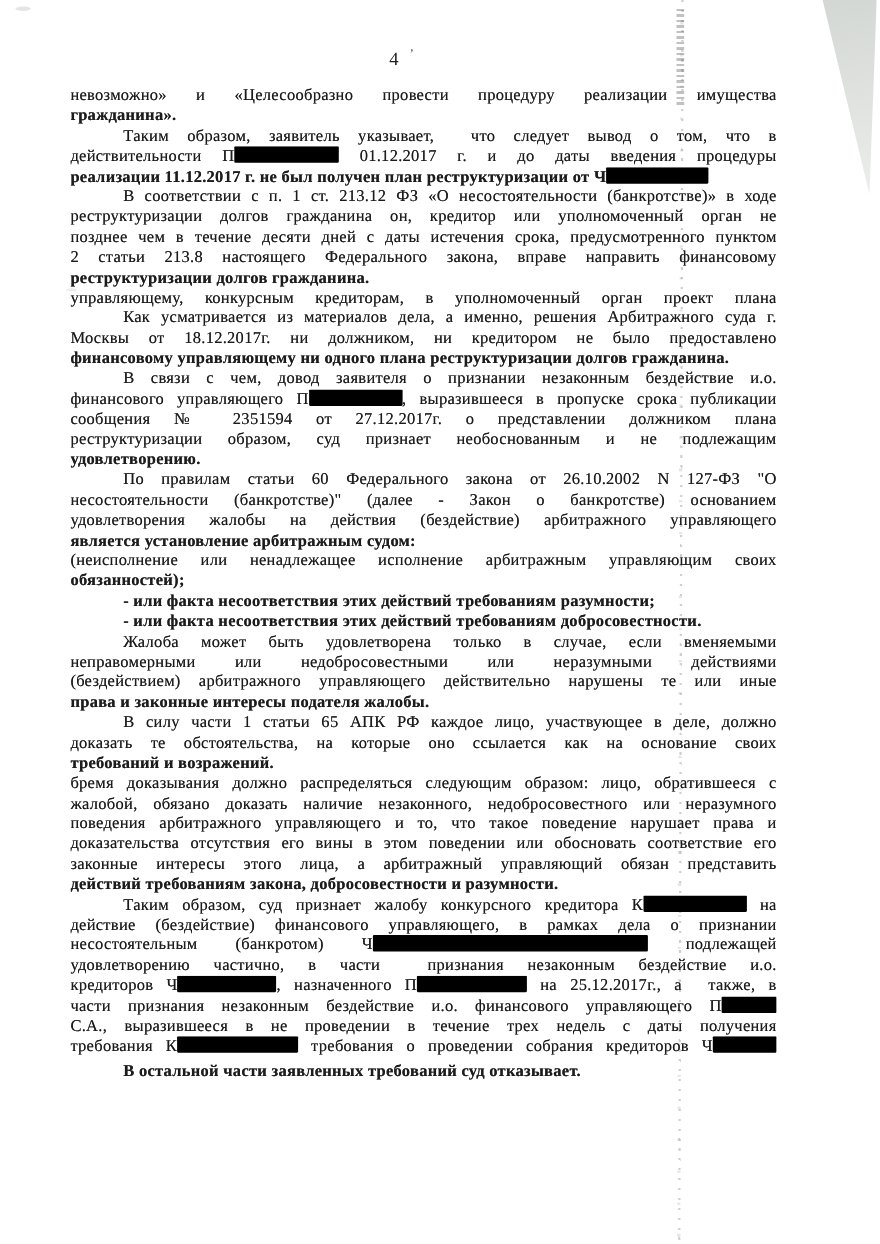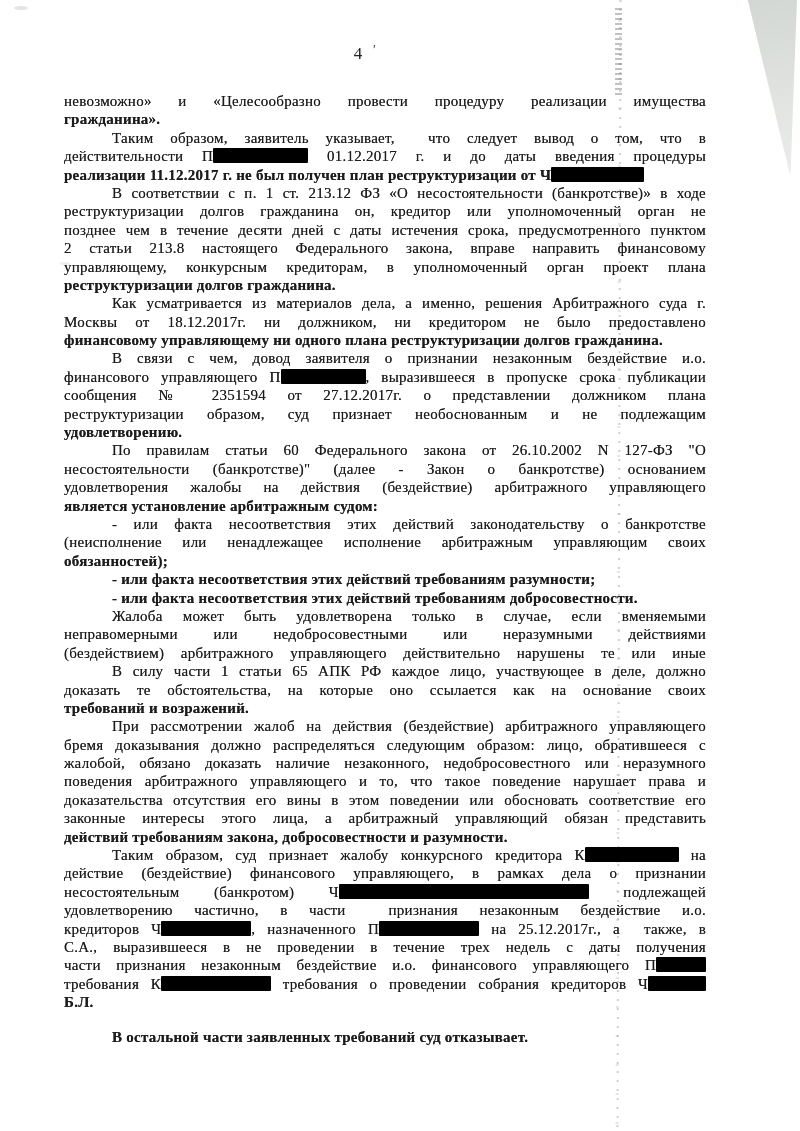--- a/index.html
+++ b/index.html
@@ -39,21 +39,21 @@
   .speck.s2{left:60px;top:262px;width:10px;height:3px;opacity:.35;}
   
   .pageno{
     position:absolute;top:42px;left:0;right:70px;
     text-align:center;
     font-size:17px;color:#222;
   }
   .pageno .mark{font-size:12px;color:#444;margin-left:10px;vertical-align:6px;}
   
   .doc{
-    position:absolute;left:64px;top:92px;width:642px;
+    position:absolute;left:64px;top:78px;width:642px;
     font-size:15px;line-height:18.4px;
     letter-spacing:.25px;
     color:#1c1c1c;
     text-shadow:0 0 .5px rgba(25,25,25,.75);
   }
   .line{
     height:18.4px;overflow:hidden;
     text-align:justify;text-align-last:justify;
     white-space:normal;
   }
@@ -83,56 +83,54 @@
   <div class="doc">
       <div class="line">невозможно» и «Целесообразно провести процедуру реализации имущества</div>
       <div class="line last">гражданина».</div>
       <div class="line indent">Таким образом, заявитель указывает, &nbsp;что следует вывод о том, что в</div>
       <div class="line">действительности П<span class="redaction" style="width: 95px; background: rgb(0, 0, 0);"></span> 01.12.2017 г. и до даты введения процедуры</div>
       <div class="line last">реализации 11.12.2017 г. не был получен план реструктуризации от Ч<span class="redaction" style="width: 93px; background: rgb(0, 0, 0);"></span></div>
       <div class="line indent">В соответствии с п. 1 ст. 213.12 ФЗ «О несостоятельности (банкротстве)» в ходе</div>
       <div class="line">реструктуризации долгов гражданина он, кредитор или уполномоченный орган не</div>
       <div class="line">позднее чем в течение десяти дней с даты истечения срока, предусмотренного пунктом</div>
       <div class="line">2 статьи 213.8 настоящего Федерального закона, вправе направить финансовому</div>
+      <div class="line last">реструктуризации долгов гражданина.</div>
       <div class="line">управляющему, конкурсным кредиторам, в уполномоченный орган проект плана</div>
-      <div class="line last">реструктуризации долгов гражданина.</div>
       <div class="line indent">Как усматривается из материалов дела, а именно, решения Арбитражного суда г.</div>
       <div class="line">Москвы от 18.12.2017г. ни должником, ни кредитором не было предоставлено</div>
       <div class="line last">финансовому управляющему ни одного плана реструктуризации долгов гражданина.</div>
       <div class="line indent">В связи с чем, довод заявителя о признании незаконным бездействие и.о.</div>
       <div class="line">финансового управляющего П<span class="redaction" style="width: 85px; background: rgb(0, 0, 0);"></span>, выразившееся в пропуске срока публикации</div>
       <div class="line">сообщения № 2351594 от 27.12.2017г. о представлении должником плана</div>
       <div class="line">реструктуризации образом, суд признает необоснованным и не подлежащим</div>
       <div class="line last">удовлетворению.</div>
       <div class="line indent">По правилам статьи 60 Федерального закона от 26.10.2002 N 127-ФЗ "О</div>
       <div class="line">несостоятельности (банкротстве)" (далее - Закон о банкротстве) основанием</div>
       <div class="line">удовлетворения жалобы на действия (бездействие) арбитражного управляющего</div>
       <div class="line last">является установление арбитражным судом:</div>
-      <div class="line indent">- или факта несоответствия этих действий законодательству о банкротстве</div>
       <div class="line">(неисполнение или ненадлежащее исполнение арбитражным управляющим своих</div>
       <div class="line last">обязанностей);</div>
       <div class="line last indent">- или факта несоответствия этих действий требованиям разумности;</div>
       <div class="line last indent">- или факта несоответствия этих действий требованиям добросовестности.</div>
       <div class="line indent">Жалоба может быть удовлетворена только в случае, если вменяемыми</div>
       <div class="line">неправомерными или недобросовестными или неразумными действиями</div>
       <div class="line">(бездействием) арбитражного управляющего действительно нарушены те или иные</div>
+      <div class="line last">права и законные интересы подателя жалобы.</div>
       <div class="line indent">В силу части 1 статьи 65 АПК РФ каждое лицо, участвующее в деле, должно</div>
       <div class="line">доказать те обстоятельства, на которые оно ссылается как на основание своих</div>
       <div class="line last">требований и возражений.</div>
-      <div class="line indent">При рассмотрении жалоб на действия (бездействие) арбитражного управляющего</div>
       <div class="line">бремя доказывания должно распределяться следующим образом: лицо, обратившееся с</div>
       <div class="line">жалобой, обязано доказать наличие незаконного, недобросовестного или неразумного</div>
       <div class="line">поведения арбитражного управляющего и то, что такое поведение нарушает права и</div>
       <div class="line">доказательства отсутствия его вины в этом поведении или обосновать соответствие его</div>
       <div class="line">законные интересы этого лица, а арбитражный управляющий обязан представить</div>
       <div class="line last">действий требованиям закона, добросовестности и разумности.</div>
       <div class="line indent">Таким образом, суд признает жалобу конкурсного кредитора К<span class="redaction" style="width: 94px; background: rgb(0, 0, 0);"></span> на</div>
       <div class="line">действие (бездействие) финансового управляющего, в рамках дела о признании</div>
       <div class="line">несостоятельным (банкротом) Ч<span class="redaction" style="width: 250px; background: rgb(0, 0, 0);"></span> подлежащей</div>
       <div class="line">удовлетворению частично, в части &nbsp;признания незаконным бездействие и.о.</div>
       <div class="line">кредиторов Ч<span class="redaction" style="width: 90px; background: rgb(0, 0, 0);"></span>, назначенного П<span class="redaction" style="width: 100px; background: rgb(0, 0, 0);"></span> на 25.12.2017г., а &nbsp;также, в</div>
+      <div class="line">части признания незаконным бездействие и.о. финансового управляющего П<span class="redaction" style="width: 50px; background: rgb(0, 0, 0);"></span></div>
       <div class="line">С.А., выразившееся в не проведении в течение трех недель с даты получения</div>
-      <div class="line">части признания незаконным бездействие и.о. финансового управляющего П<span class="redaction" style="width: 50px; background: rgb(0, 0, 0);"></span></div>
       <div class="line">требования К<span class="redaction" style="width: 110px; background: rgb(0, 0, 0);"></span> требования о проведении собрания кредиторов Ч<span class="redaction" style="width: 58px; background: rgb(0, 0, 0);"></span></div>
-      <div class="line last">Б.Л.</div>
-      <div class="line last indent" style="margin-top: 16px;">В остальной части заявленных требований суд отказывает.</div>
+      <div class="line last indent" style="margin-top: 4px;">В остальной части заявленных требований суд отказывает.</div>
     </div>
 </div>
 
 </body></html>

